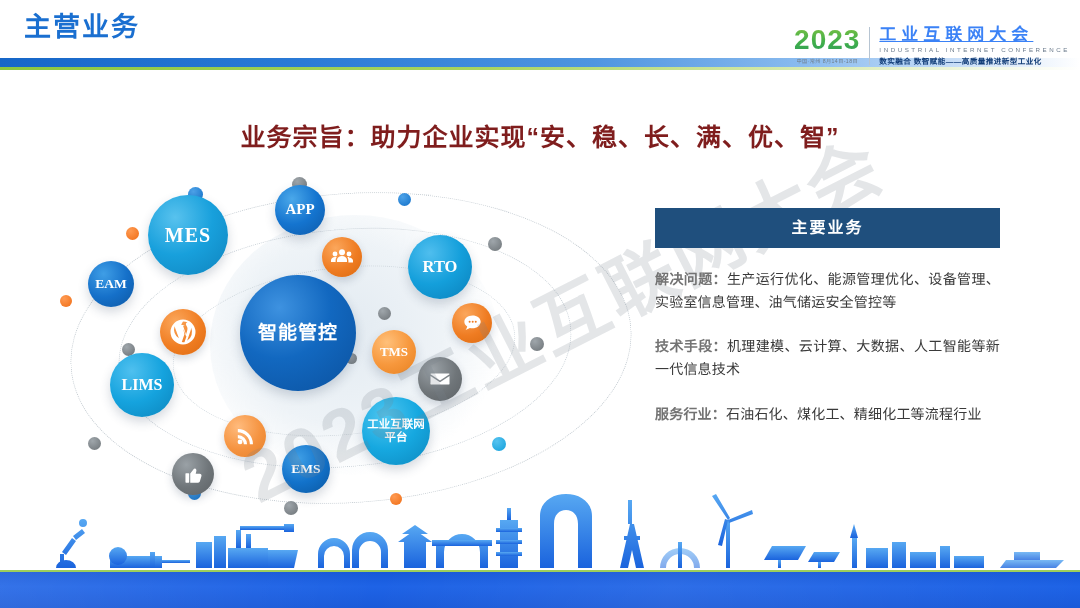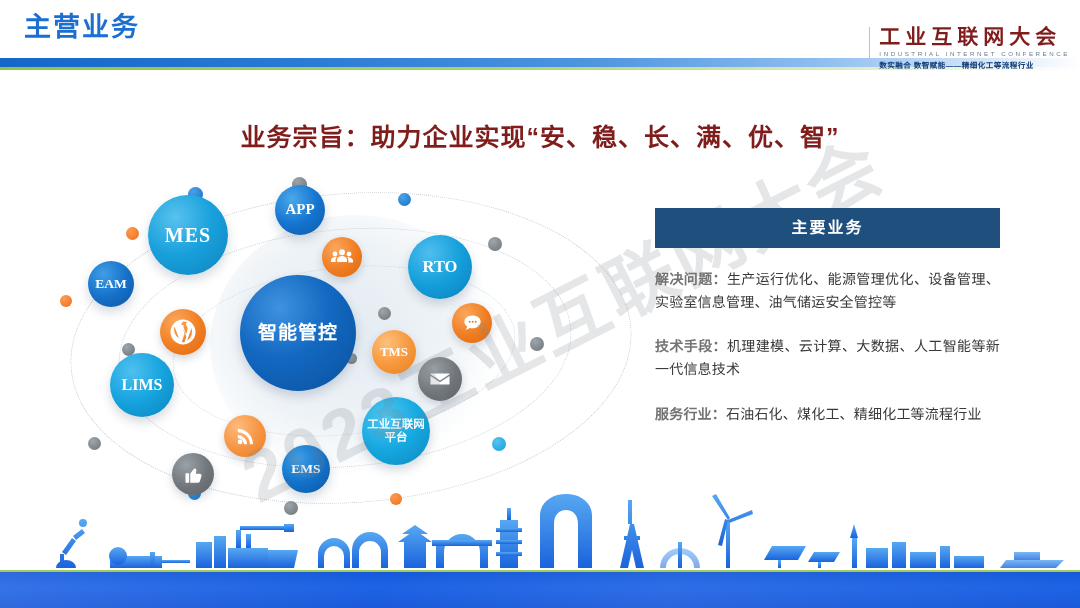--- a/index.html
+++ b/index.html
@@ -31,21 +31,21 @@
   .logo{position:absolute;right:10px;top:26px;height:44px;display:flex;align-items:flex-start;}
   .logo-left{display:flex;flex-direction:column;align-items:center;padding-right:9px;}
   .logo-year{
     font-size:28px;font-weight:700;line-height:1;letter-spacing:1px;
     background:linear-gradient(180deg,#7cc142 0%,#43b04a 55%,#2e9e58 100%);
     -webkit-background-clip:text;background-clip:text;color:transparent;
   }
   .logo-year-sub{font-size:5.2px;color:#6f7d8a;letter-spacing:.4px;margin-top:3px;white-space:nowrap;}
   .logo-divider{width:1px;background:#b6c4d2;margin:1px 9px 4px 0;height:38px;}
   .logo-right{display:flex;flex-direction:column;}
-  .logo-cn{font-size:21px;font-weight:700;color:#7f1d1d;letter-spacing:5px;line-height:1.05;white-space:nowrap;}
+  .logo-cn{font-size:17px;font-weight:700;color:#3b82f6;letter-spacing:5px;line-height:1.05;white-space:nowrap;text-decoration:underline;}
   .logo-en{font-size:6.2px;color:#6b7b8c;letter-spacing:2.55px;margin-top:2px;white-space:nowrap;}
   .logo-tag{font-size:7.6px;font-weight:700;color:#123d78;letter-spacing:.4px;margin-top:2px;white-space:nowrap;}
 
   
   .purpose{
     position:absolute;left:0;top:117px;width:1080px;text-align:center;
     font-size:25px;font-weight:700;color:#7f1d1d;letter-spacing:1px;
   }
 
   
@@ -175,25 +175,29 @@
 </head>
 <body>
 
 <div id="slide">
 
   <div class="slide-title">主营业务</div>
   <div class="hdr-bar"></div>
   <div class="hdr-bar-green"></div>
 
   <div class="logo">
+    <div class="logo-left">
+      <div class="logo-year">2023</div>
+      <div class="logo-year-sub">中国·常州  8月14日-18日</div>
+    </div>
     <div class="logo-divider"></div>
     <div class="logo-right">
       <div class="logo-cn">工业互联网大会</div>
       <div class="logo-en">INDUSTRIAL INTERNET CONFERENCE</div>
-      <div class="logo-tag">数实融合  数智赋能——精细化工等流程行业</div>
+      <div class="logo-tag">数实融合  数智赋能——高质量推进新型工业化</div>
     </div>
   </div>
 
   <div class="purpose">业务宗旨：助力企业实现“安、稳、长、满、优、智”</div>
 
   <div class="diagram">
     <div class="globe"></div>
     <div class="orbit"></div>
     <div class="orbit o2"></div>
     <div class="orbit o3"></div>

